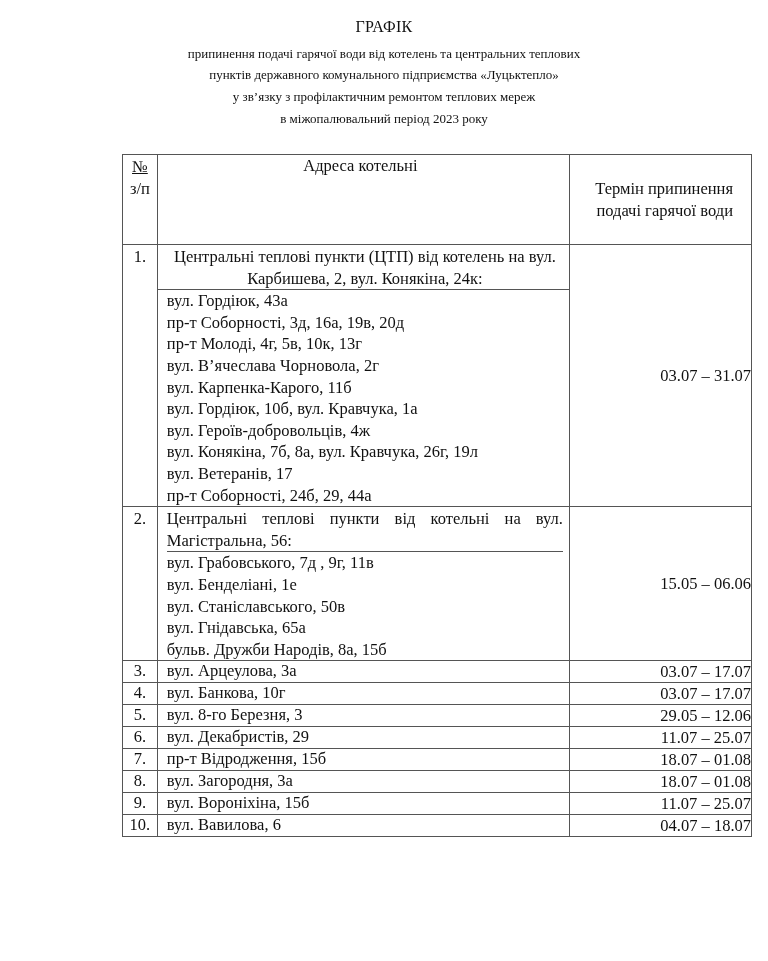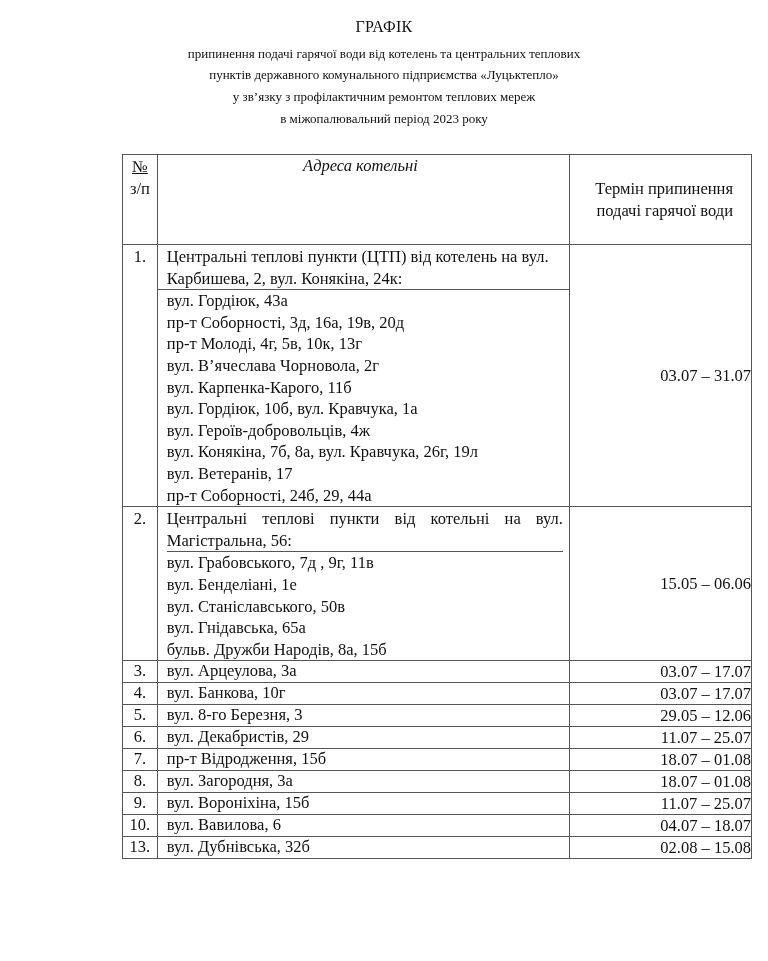--- a/index.html
+++ b/index.html
@@ -17,24 +17,24 @@
     border-collapse: collapse; width: 630px;
     font-size: 16.5px; line-height: 21.6px;
   }
   table.sched td, table.sched th {
     border: 1px solid #555; padding: 0; vertical-align: top; font-weight: normal;
   }
   .c-num { width: 38px; text-align: center; }
   .c-addr { width: 425px; padding-left: 9px !important; padding-right: 6px !important; }
   .c-term { width: 164px; text-align: right; vertical-align: middle !important; }
   th.c-num { vertical-align: top; padding-top: 1px !important; }
-  th.c-addr { vertical-align: middle; padding-left: 0 !important; font-style: italic; }
+  th.c-addr { vertical-align: middle; padding-left: 0 !important; }
   th.c-term { padding: 1px 0 !important; }
   .numsign { text-decoration: underline; }
-  .grp-head { border-bottom: 1px solid #555; display: block; padding-top: 1px; }
+  .grp-head { border-bottom: 1px solid #555; display: block; padding-top: 1px; text-align: center; }
   .grp-head.justify { text-align: justify; text-align-last: left; }
   .grp-head.short { margin-right: 6px; }
   .grp-list { display: block; }
   .grp-list span { display: block; white-space: nowrap; }
   .single td { height: 21px; line-height: 20.4px; }
   .single td.c-num { vertical-align: top; }
   .single td.c-addr { vertical-align: top; }
   td.c-num.top { padding-top: 1px; }
 </style>
 </head>
@@ -124,19 +124,14 @@
       <tr class="single">
         <td class="c-num">9.</td>
         <td class="c-addr">вул. Вороніхіна, 15б</td>
         <td class="c-term">11.07 – 25.07</td>
       </tr>
       <tr class="single">
         <td class="c-num">10.</td>
         <td class="c-addr">вул. Вавилова, 6</td>
         <td class="c-term">04.07 – 18.07</td>
       </tr>
-      <tr class="single">
-        <td class="c-num">13.</td>
-        <td class="c-addr">вул. Дубнівська, 32б</td>
-        <td class="c-term">02.08 – 15.08</td>
-      </tr>
     </tbody>
 </table>
 
 </body></html>

